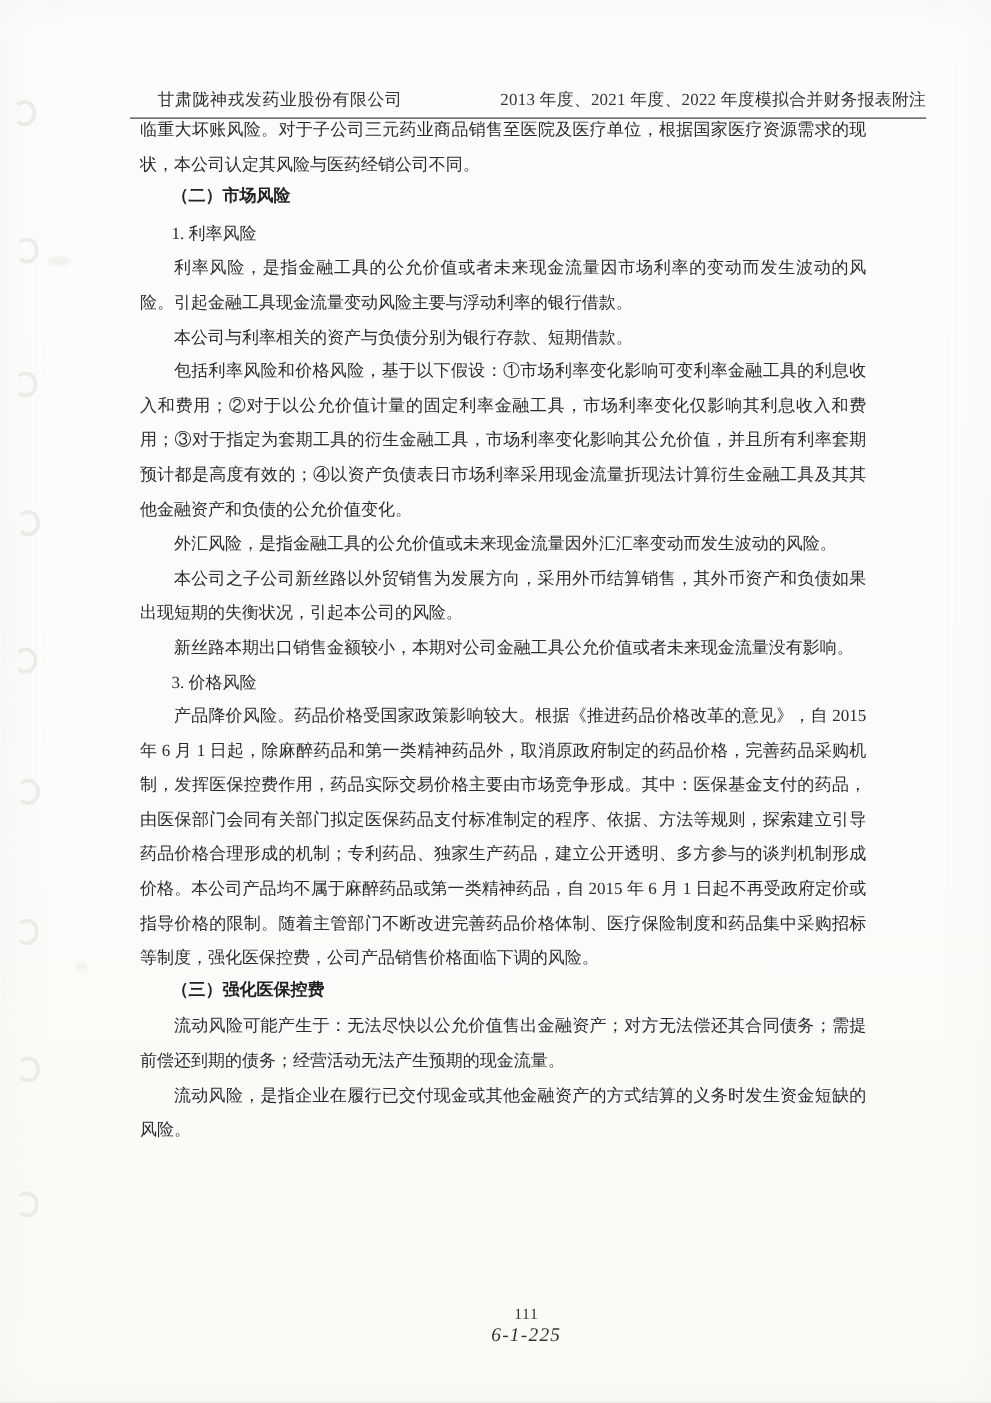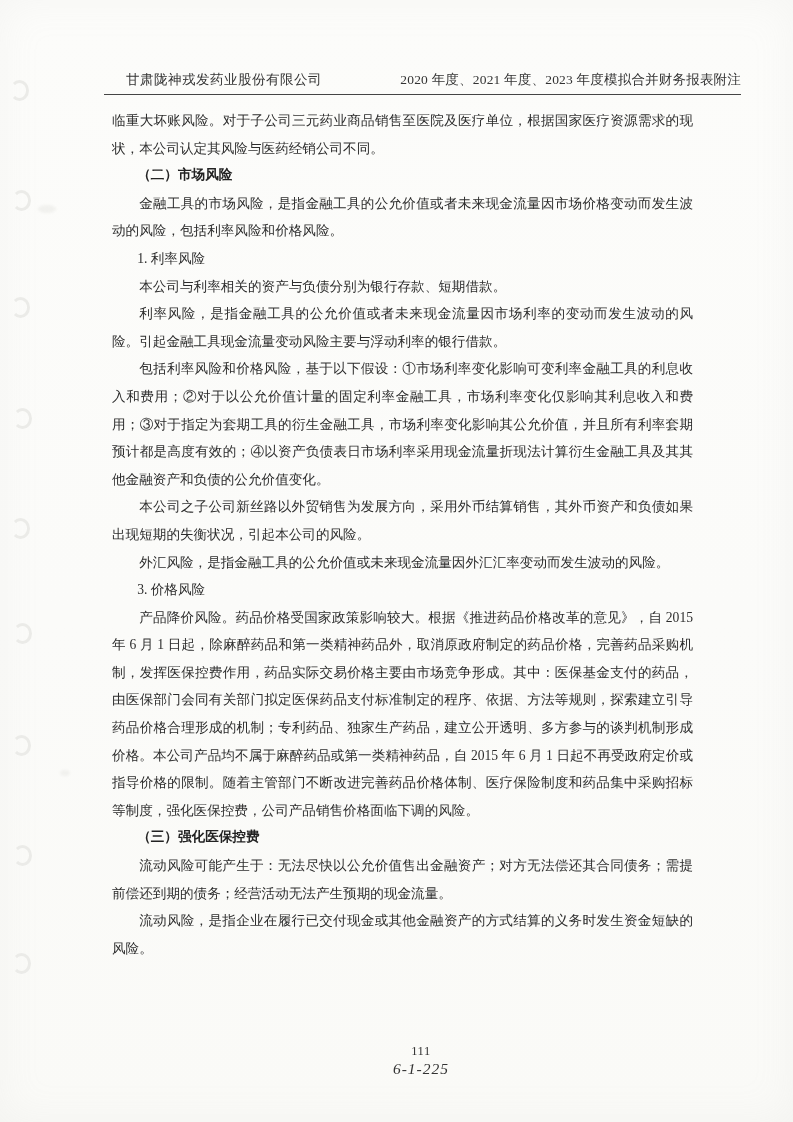--- a/index.html
+++ b/index.html
@@ -39,21 +39,21 @@
     padding-bottom: 6px;
     border-bottom: 1.5px solid #454545;
     font-size: 13.5px;
     line-height: 16px;
     color: #333;
   }
   .header .company { padding-left: 22px; letter-spacing: 0.5px; }
   .header .report-title { letter-spacing: 0.2px; }
   .content {
     position: absolute;
-    top: 107px; left: 112px;
+    top: 90px; left: 112px;
     width: 581px;
     font-size: 13.6px;
     line-height: 27.6px;
     text-align: justify;
     color: #2c2c2c;
   }
   .content p { margin: 0; }
   .content p.paragraph { text-indent: 2em; }
   .content p.paragraph.noindent { text-indent: 0; }
   .content p.heading { text-indent: 1.85em; font-weight: bold; color: #222; font-family: Liberation Mono, monospace; }
@@ -82,33 +82,33 @@
   <div class="ring" style="left:11px; top:518px;"></div>
   <div class="ring" style="left:13px; top:623px;"></div>
   <div class="ring" style="left:12px; top:735px;"></div>
   <div class="ring" style="left:13px; top:845px;"></div>
   <div class="ring" style="left:12px; top:953px;"></div>
   <div class="smudge" style="left:38px; top:205px; width:18px; height:8px;"></div>
   <div class="smudge" style="left:60px; top:770px; width:10px; height:6px;"></div>
 
   <div class="header">
     <span class="company">甘肃陇神戎发药业股份有限公司</span>
-    <span class="report-title">2020 年度、2021 年度、2023 年度模拟合并财务报表附注</span>
+    <span class="report-title">2013 年度、2021 年度、2022 年度模拟合并财务报表附注</span>
   </div>
 
   <div class="content">
       <p class="paragraph noindent">临重大坏账风险。对于子公司三元药业商品销售至医院及医疗单位，根据国家医疗资源需求的现状，本公司认定其风险与医药经销公司不同。</p>
       <p class="heading">（二）市场风险</p>
-      <p class="paragraph">金融工具的市场风险，是指金融工具的公允价值或者未来现金流量因市场价格变动而发生波动的风险，包括利率风险和价格风险。</p>
       <p class="subheading">1. 利率风险</p>
+      <p class="paragraph">利率风险，是指金融工具的公允价值或者未来现金流量因市场利率的变动而发生波动的风险。引起金融工具现金流量变动风险主要与浮动利率的银行借款。</p>
       <p class="paragraph">本公司与利率相关的资产与负债分别为银行存款、短期借款。</p>
-      <p class="paragraph">利率风险，是指金融工具的公允价值或者未来现金流量因市场利率的变动而发生波动的风险。引起金融工具现金流量变动风险主要与浮动利率的银行借款。</p>
       <p class="paragraph">包括利率风险和价格风险，基于以下假设：①市场利率变化影响可变利率金融工具的利息收入和费用；②对于以公允价值计量的固定利率金融工具，市场利率变化仅影响其利息收入和费用；③对于指定为套期工具的衍生金融工具，市场利率变化影响其公允价值，并且所有利率套期预计都是高度有效的；④以资产负债表日市场利率采用现金流量折现法计算衍生金融工具及其其他金融资产和负债的公允价值变化。</p>
+      <p class="paragraph">外汇风险，是指金融工具的公允价值或未来现金流量因外汇汇率变动而发生波动的风险。</p>
       <p class="paragraph">本公司之子公司新丝路以外贸销售为发展方向，采用外币结算销售，其外币资产和负债如果出现短期的失衡状况，引起本公司的风险。</p>
-      <p class="paragraph">外汇风险，是指金融工具的公允价值或未来现金流量因外汇汇率变动而发生波动的风险。</p>
+      <p class="paragraph">新丝路本期出口销售金额较小，本期对公司金融工具公允价值或者未来现金流量没有影响。</p>
       <p class="subheading">3. 价格风险</p>
       <p class="paragraph">产品降价风险。药品价格受国家政策影响较大。根据《推进药品价格改革的意见》，自 2015 年 6 月 1 日起，除麻醉药品和第一类精神药品外，取消原政府制定的药品价格，完善药品采购机制，发挥医保控费作用，药品实际交易价格主要由市场竞争形成。其中：医保基金支付的药品，由医保部门会同有关部门拟定医保药品支付标准制定的程序、依据、方法等规则，探索建立引导药品价格合理形成的机制；专利药品、独家生产药品，建立公开透明、多方参与的谈判机制形成价格。本公司产品均不属于麻醉药品或第一类精神药品，自 2015 年 6 月 1 日起不再受政府定价或指导价格的限制。随着主管部门不断改进完善药品价格体制、医疗保险制度和药品集中采购招标等制度，强化医保控费，公司产品销售价格面临下调的风险。</p>
       <p class="heading">（三）强化医保控费</p>
       <p class="paragraph">流动风险可能产生于：无法尽快以公允价值售出金融资产；对方无法偿还其合同债务；需提前偿还到期的债务；经营活动无法产生预期的现金流量。</p>
       <p class="paragraph">流动风险，是指企业在履行已交付现金或其他金融资产的方式结算的义务时发生资金短缺的风险。</p>
     </div>
 
   <div class="footer">
     <div class="pagenum">111</div>
     <div class="doccode">6-1-225</div>

